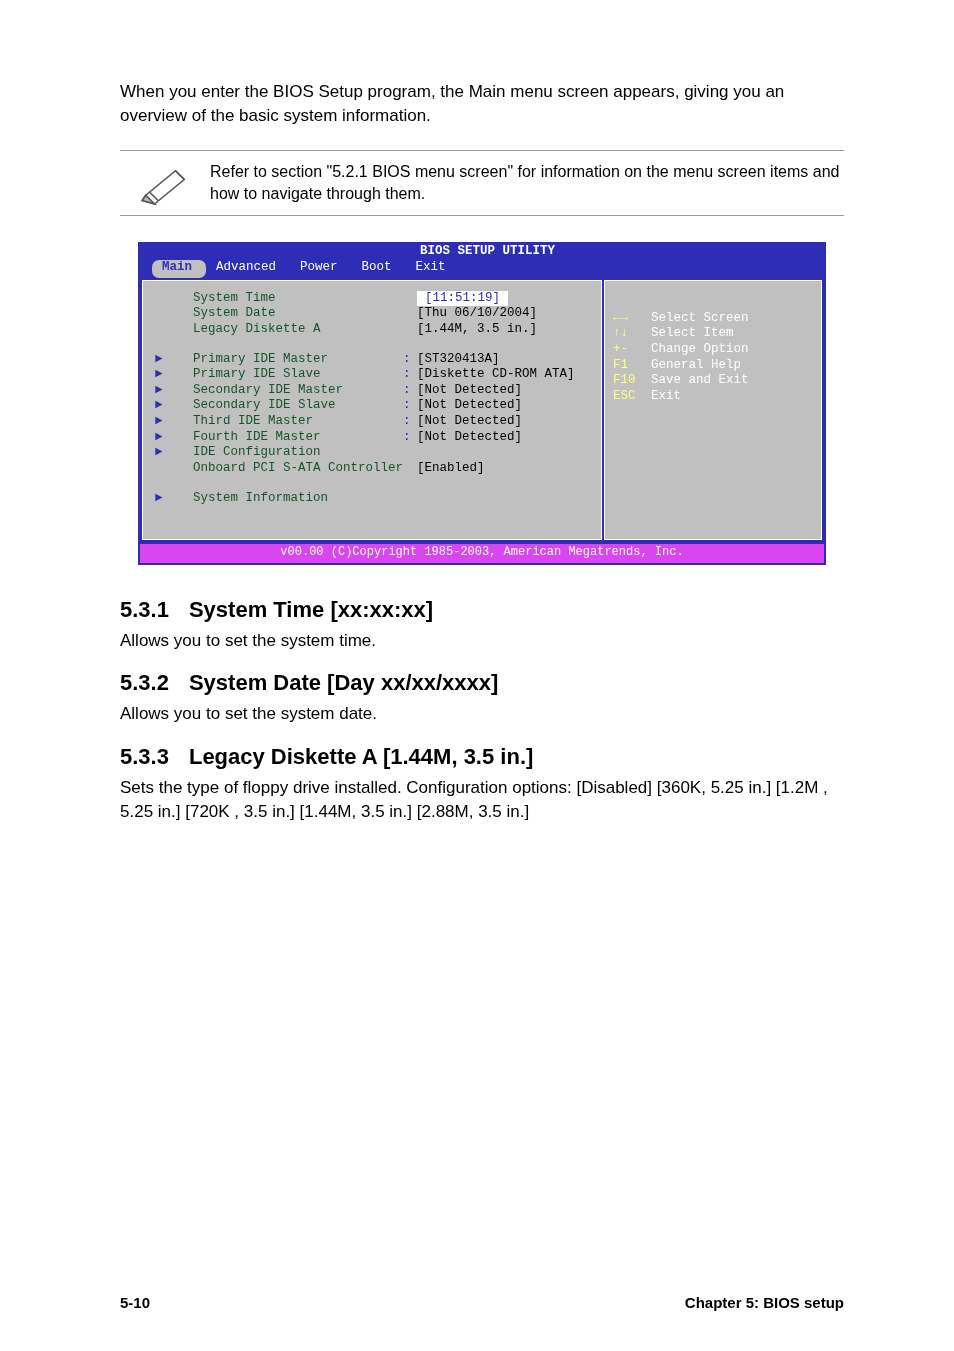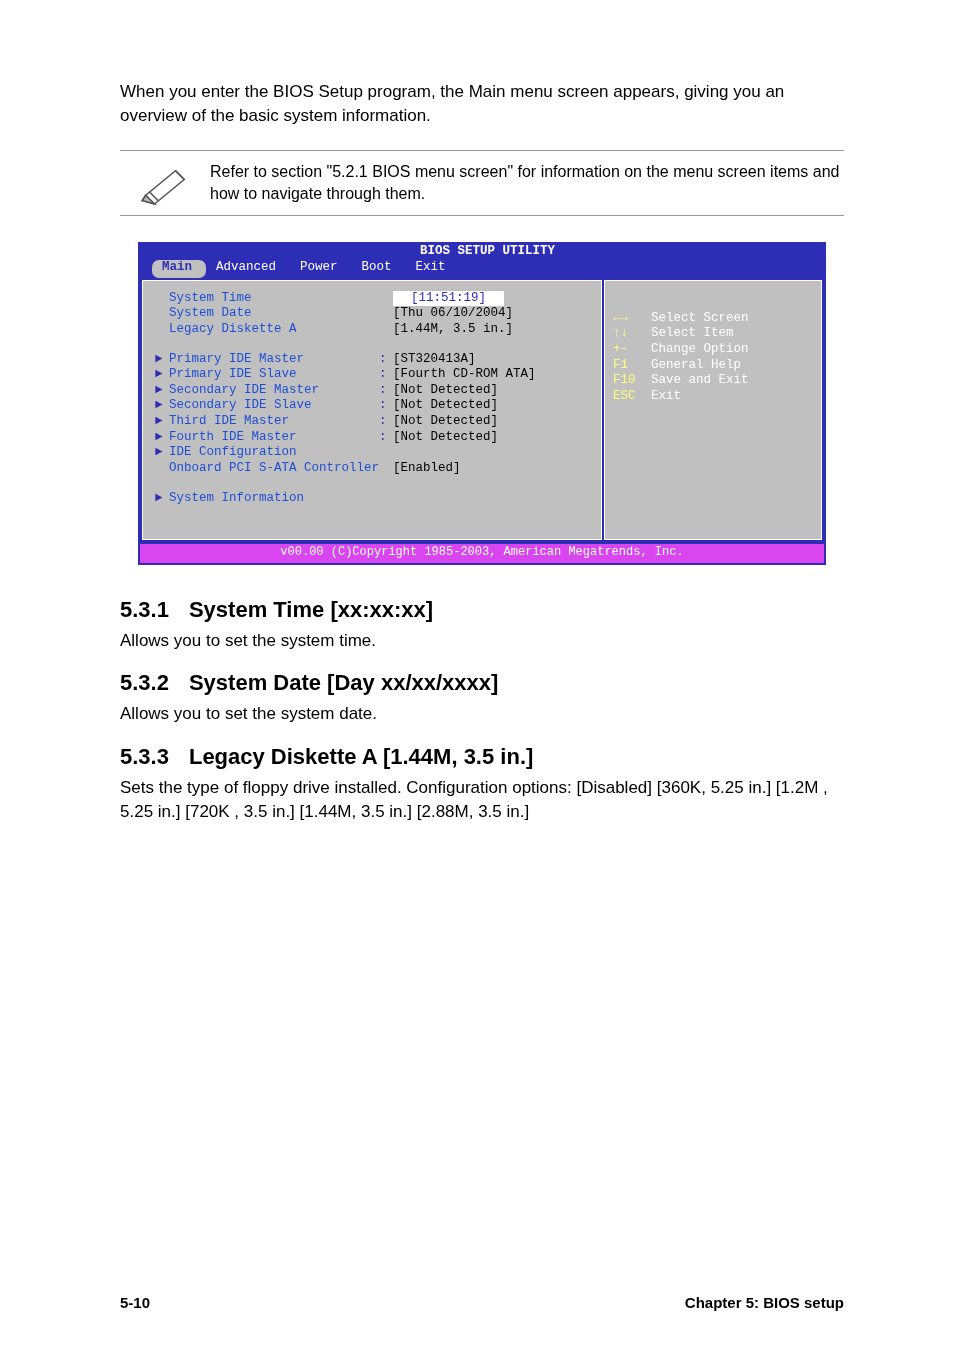--- a/index.html
+++ b/index.html
@@ -111,32 +111,33 @@
     display: flex;
     white-space: pre;
   }
   .bios-row .arrow {
     width: 14px;
     color: #2d2db5;
     font-weight: bold;
   }
   .bios-row .label {
     width: 210px;
-    color: #1d4ed8;
+    color: #14532d;
+    margin-left: 24px;
   }
   .bios-row .col-sep {
     width: 14px;
   }
   .bios-row .val {
     color: #000;
   }
   .bios-row.highlight .val {
     background: #fff;
     color: #2d2db5;
-    padding: 0 18px;
+    padding: 0 8px;
   }
   .bios-spacer { height: 14px; }
   .help-block {
     color: #2d2db5;
     flex: 1;
   }
   .key-legend {
     color: #fff;
     margin-top: 20px;
   }
@@ -202,21 +203,21 @@
         <div class="bios-tab">Boot</div>
         <div class="bios-tab">Exit</div>
       </div>
     <div class="bios-content">
       <div class="bios-left" id="bios-left">
           <div class="bios-row highlight"><span class="arrow"> </span><span class="label">System Time</span><span class="col-sep">  </span><span class="val">[11:51:19]</span></div>
           <div class="bios-row"><span class="arrow"> </span><span class="label">System Date</span><span class="col-sep">  </span><span class="val">[Thu 06/10/2004]</span></div>
           <div class="bios-row"><span class="arrow"> </span><span class="label">Legacy Diskette A</span><span class="col-sep">  </span><span class="val">[1.44M, 3.5 in.]</span></div>
           <div class="bios-spacer"></div>
           <div class="bios-row"><span class="arrow">►</span><span class="label">Primary IDE Master</span><span class="col-sep">: </span><span class="val">[ST320413A]</span></div>
-          <div class="bios-row"><span class="arrow">►</span><span class="label">Primary IDE Slave</span><span class="col-sep">: </span><span class="val">[Fourth CD-ROM ATA]</span></div>
+          <div class="bios-row"><span class="arrow">►</span><span class="label">Primary IDE Slave</span><span class="col-sep">: </span><span class="val">[Diskette CD-ROM ATA]</span></div>
           <div class="bios-row"><span class="arrow">►</span><span class="label">Secondary IDE Master</span><span class="col-sep">: </span><span class="val">[Not Detected]</span></div>
           <div class="bios-row"><span class="arrow">►</span><span class="label">Secondary IDE Slave</span><span class="col-sep">: </span><span class="val">[Not Detected]</span></div>
           <div class="bios-row"><span class="arrow">►</span><span class="label">Third IDE Master</span><span class="col-sep">: </span><span class="val">[Not Detected]</span></div>
           <div class="bios-row"><span class="arrow">►</span><span class="label">Fourth IDE Master</span><span class="col-sep">: </span><span class="val">[Not Detected]</span></div>
           <div class="bios-row"><span class="arrow">►</span><span class="label">IDE Configuration</span><span class="col-sep">  </span><span class="val"></span></div>
           <div class="bios-row"><span class="arrow"> </span><span class="label">Onboard PCI S-ATA Controller</span><span class="col-sep">  </span><span class="val">[Enabled]</span></div>
           <div class="bios-spacer"></div>
           <div class="bios-row"><span class="arrow">►</span><span class="label">System Information</span><span class="col-sep">  </span><span class="val"></span></div>
         </div>
       <div class="bios-right">

